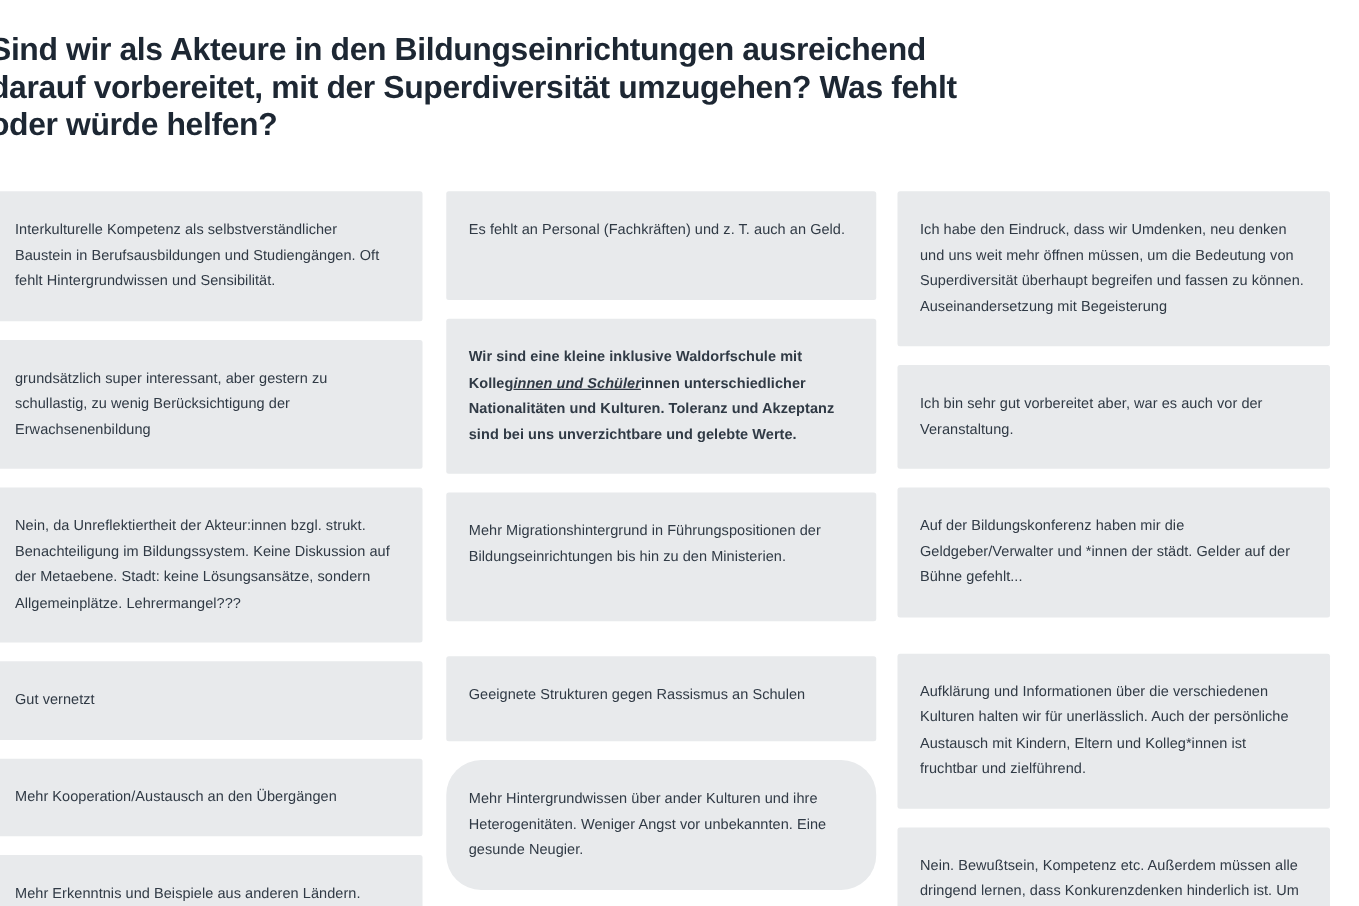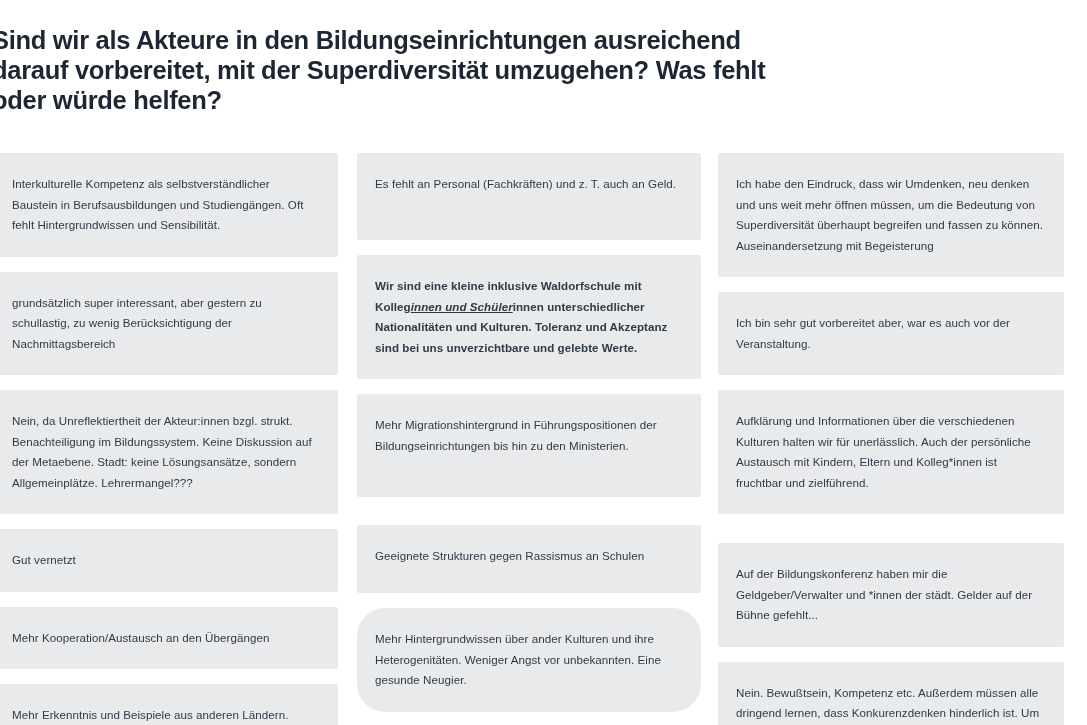--- a/index.html
+++ b/index.html
@@ -101,21 +101,21 @@
 <div id="board">
 
   <h1 class="heading">Sind wir als Akteure in den Bildungseinrichtungen ausreichend darauf vorbereitet, mit der Superdiversität umzugehen? Was fehlt oder würde helfen?</h1>
 
   <div class="columns">
     <div class="column col-1">
         <div class="card">
           <div class="card-text">Interkulturelle Kompetenz als selbstverständlicher Baustein in Berufsausbildungen und Studiengängen. Oft fehlt Hintergrundwissen und Sensibilität.</div>
         </div>
         <div class="card">
-          <div class="card-text">grundsätzlich super interessant, aber gestern zu schullastig, zu wenig Berücksichtigung der Nachmittagsbereich</div>
+          <div class="card-text">grundsätzlich super interessant, aber gestern zu schullastig, zu wenig Berücksichtigung der Erwachsenenbildung</div>
         </div>
         <div class="card">
           <div class="card-text">Nein, da Unreflektiertheit der Akteur:innen bzgl. strukt. Benachteiligung im Bildungssystem. Keine Diskussion auf der Metaebene. Stadt: keine Lösungsansätze, sondern Allgemeinplätze. Lehrermangel???</div>
         </div>
         <div class="card">
           <div class="card-text">Gut vernetzt</div>
         </div>
         <div class="card">
           <div class="card-text">Mehr Kooperation/Austausch an den Übergängen</div>
         </div>
@@ -141,24 +141,24 @@
         </div>
       </div>
     <div class="column col-3">
         <div class="card">
           <div class="card-text">Ich habe den Eindruck, dass wir Umdenken, neu denken und uns weit mehr öffnen müssen, um die Bedeutung von Superdiversität überhaupt begreifen und fassen zu können. Auseinandersetzung mit Begeisterung</div>
         </div>
         <div class="card">
           <div class="card-text">Ich bin sehr gut vorbereitet aber, war es auch vor der Veranstaltung.</div>
         </div>
         <div class="card">
-          <div class="card-text">Aufklärung und Informationen über die verschiedenen Kulturen halten wir für unerlässlich. Auch der persönliche Austausch mit Kindern, Eltern und Kolleg*innen ist fruchtbar und zielführend.</div>
+          <div class="card-text">Auf der Bildungskonferenz haben mir die Geldgeber/Verwalter und *innen der städt. Gelder auf der Bühne gefehlt...</div>
         </div>
         <div class="card">
-          <div class="card-text">Auf der Bildungskonferenz haben mir die Geldgeber/Verwalter und *innen der städt. Gelder auf der Bühne gefehlt...</div>
+          <div class="card-text">Aufklärung und Informationen über die verschiedenen Kulturen halten wir für unerlässlich. Auch der persönliche Austausch mit Kindern, Eltern und Kolleg*innen ist fruchtbar und zielführend.</div>
         </div>
         <div class="card">
           <div class="card-text">Nein. Bewußtsein, Kompetenz etc. Außerdem müssen alle dringend lernen, dass Konkurenzdenken hinderlich ist. Um den herrschenden Bildungsnotstand zu überwinden, müssen alle miteinander arbeiten.</div>
         </div>
       </div>
   </div>
 
 </div>
 
 </body></html>

